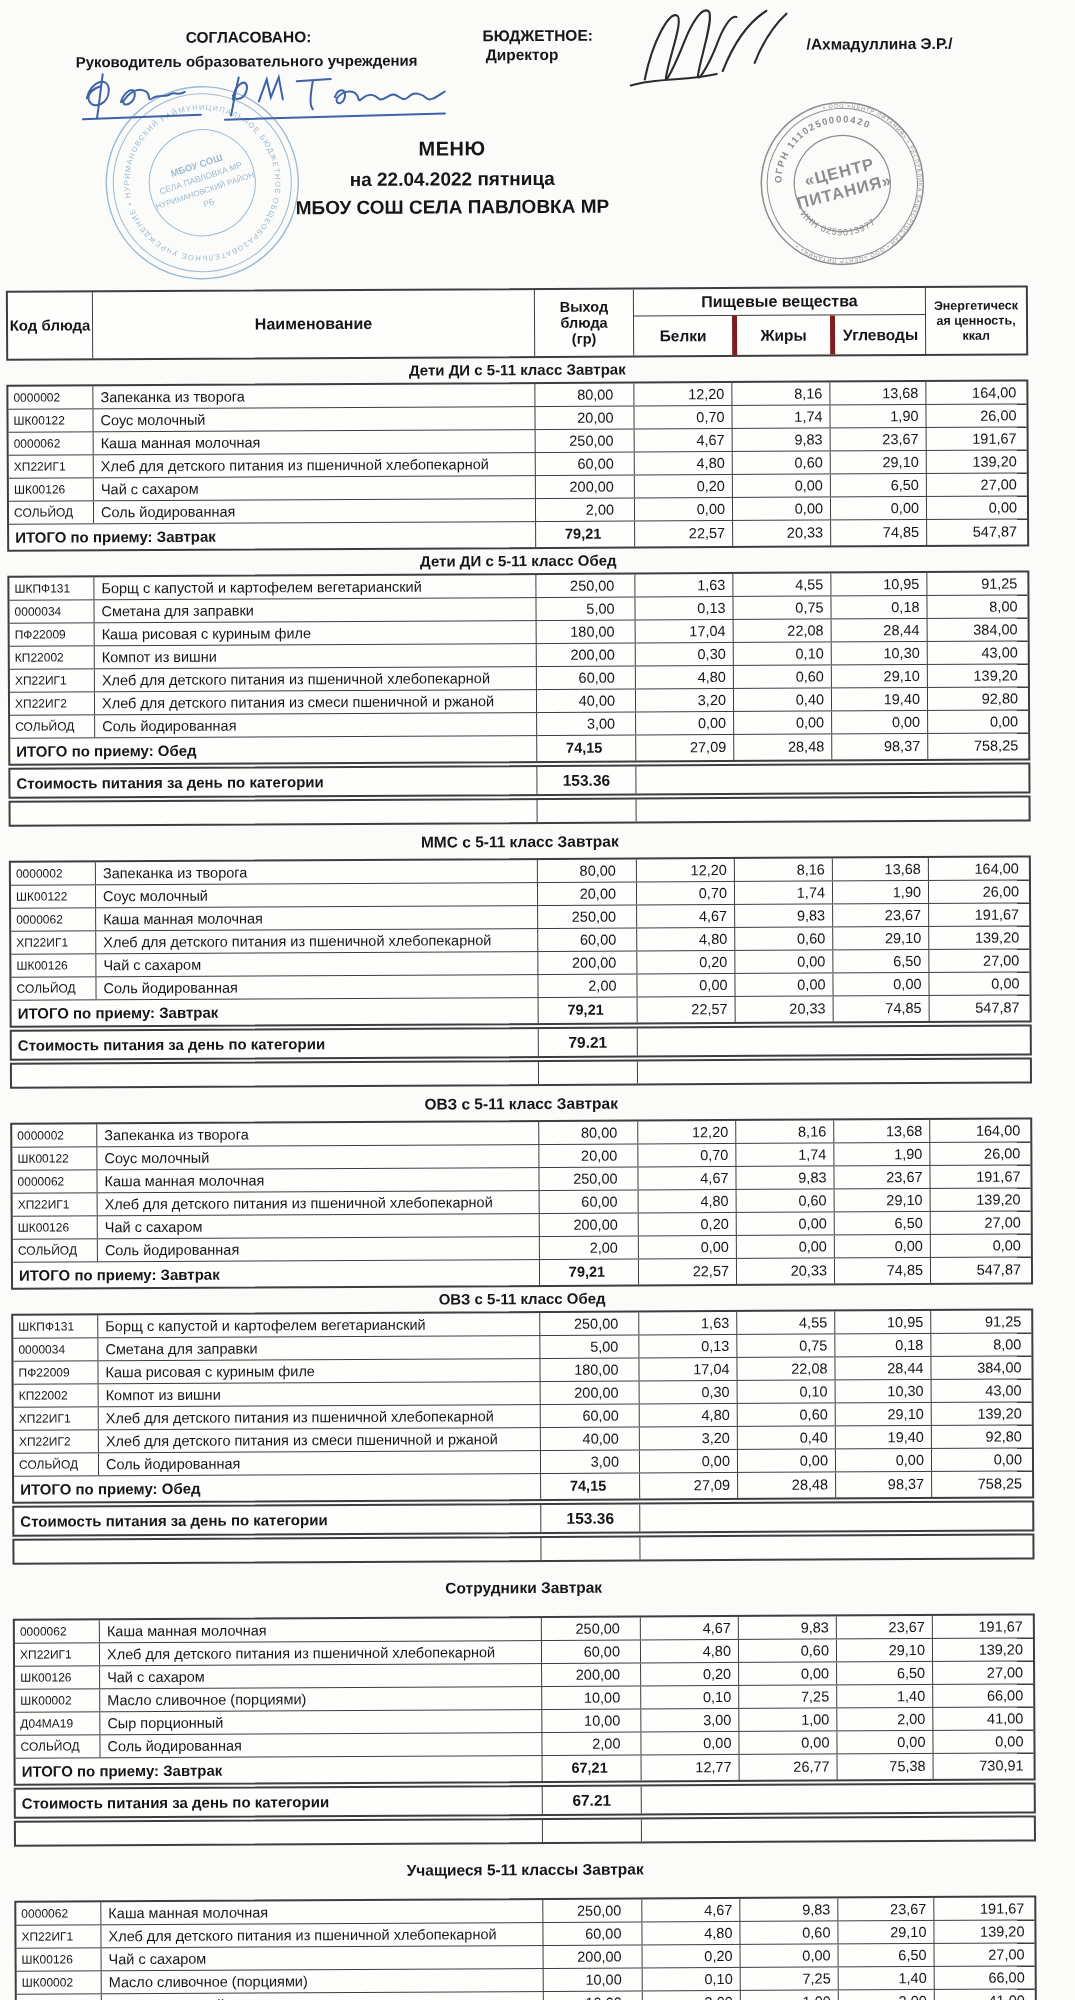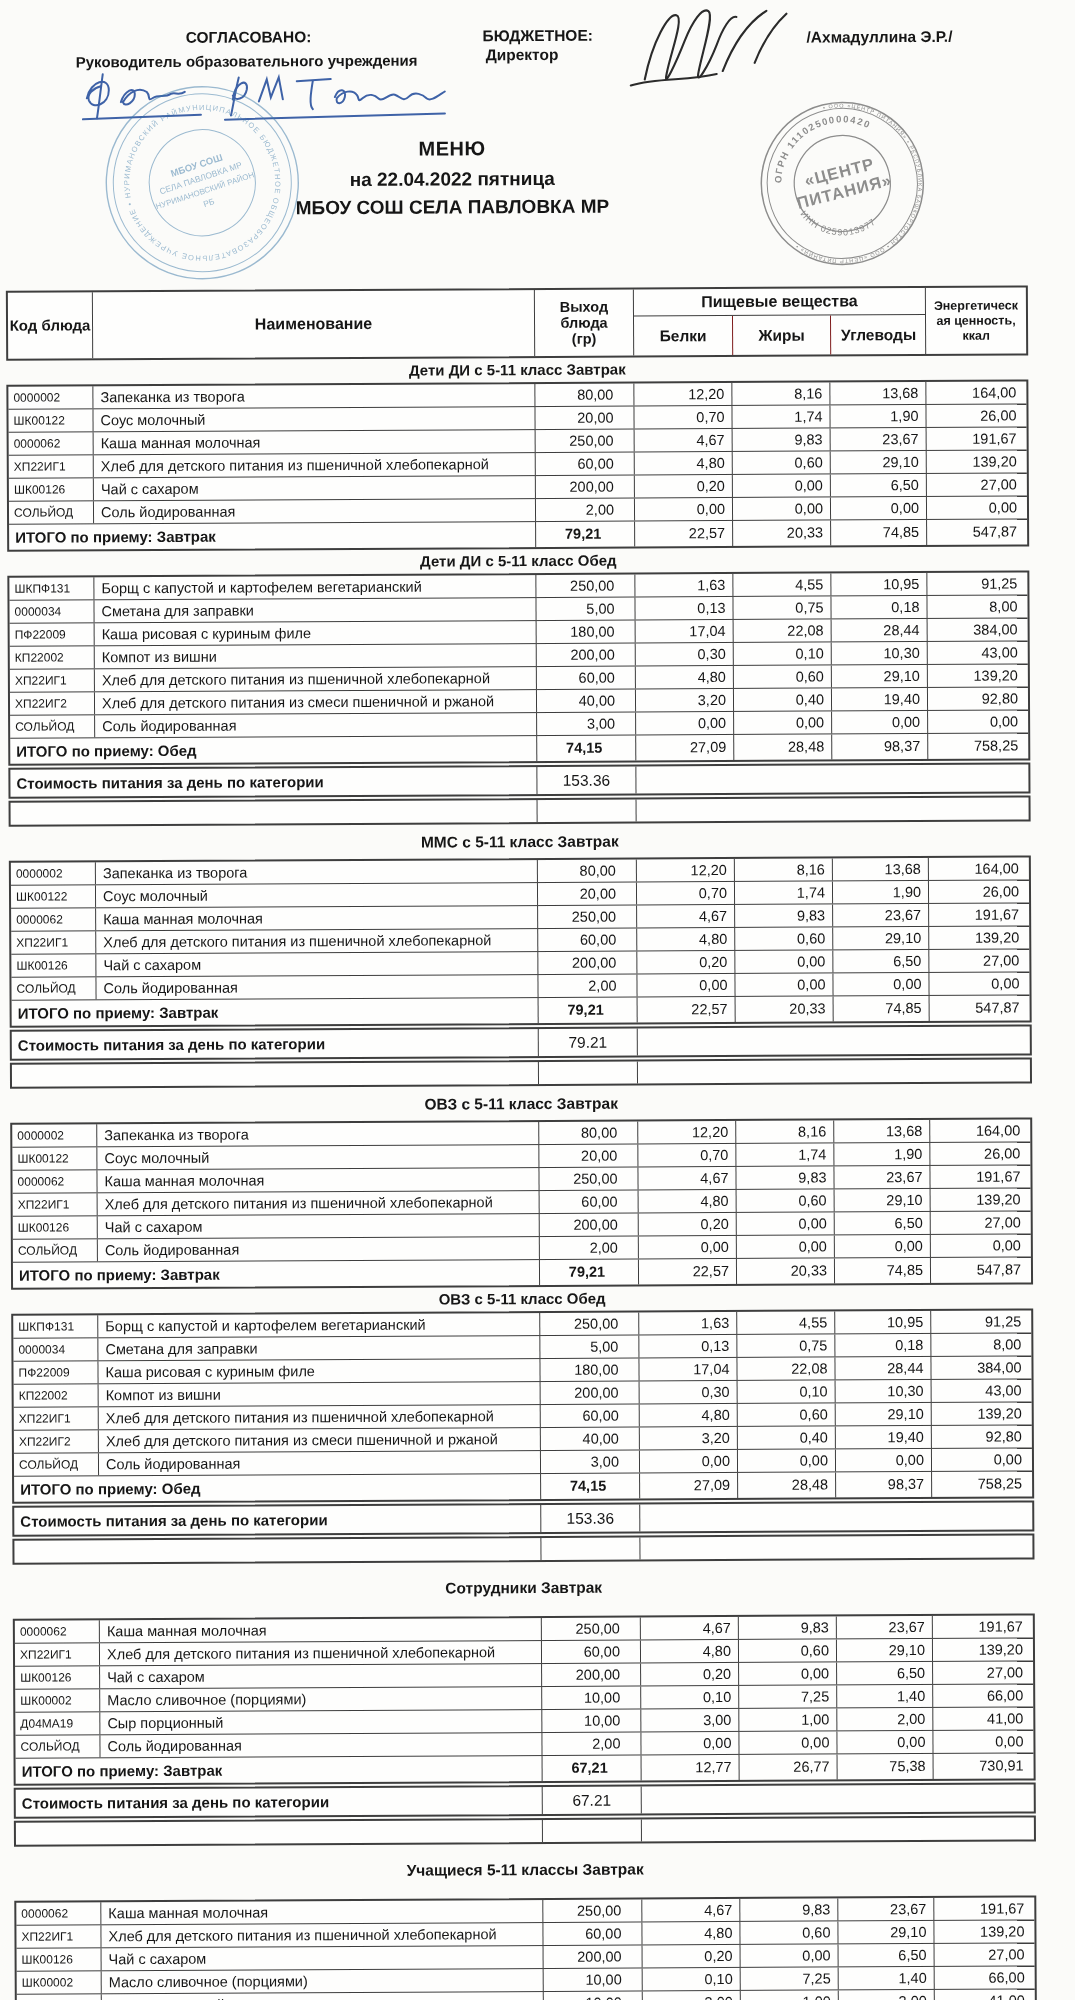--- a/index.html
+++ b/index.html
@@ -5,21 +5,21 @@
   html,body{margin:0;padding:0;background:#e8e8e6;}
   .page{position:relative;width:1075px;height:2000px;background:#fbfbf9;overflow:hidden;
         font-family:"Liberation Sans", sans-serif;color:#161616;}
   .sheet{position:absolute;inset:0;transform:rotate(-0.3deg);transform-origin:50% 35%;}
   .abs{position:absolute;}
   
   .agreed-label{left:142px;top:27px;width:220px;text-align:center;font-weight:bold;font-size:15.5px;}
   .agreed-role{left:40px;top:51px;width:420px;text-align:center;font-weight:bold;font-size:15px;}
   .approved-label{left:486px;top:27px;font-weight:bold;font-size:15.5px;}
   .approved-role{left:489px;top:46px;font-weight:bold;font-size:15.5px;}
-  .director-name{left:810px;top:30px;font-weight:bold;font-size:15.5px;text-align:right;}
+  .director-name{left:810px;top:37px;font-weight:bold;font-size:15.5px;text-align:right;}
   .sig-director{left:628px;top:2px;}
   .sig-left{left:76px;top:66px;}
   .stamp-left{left:98px;top:76px;opacity:.5;}
   .stamp-right{left:757px;top:97px;opacity:.85;}
   .title-block{left:95px;top:137px;width:720px;text-align:center;}
   .doc-type{font-size:20px;font-weight:bold;letter-spacing:.5px;margin-bottom:8px;}
   .date-line{font-size:19px;font-weight:bold;margin-bottom:6px;}
   .school-line{font-size:19px;font-weight:bold;}
   
   .content{position:absolute;left:8px;top:288px;width:1022px;}
@@ -34,39 +34,39 @@
   .cell.num{text-align:right;padding-right:7px;}
   .cell.energy{padding-right:10px;}
   .row.total{grid-template-columns:526px 99px 98px 98px 96px 101px;min-height:25px;}
   .row.total .cell{line-height:25px;}
   .row.total .lbl{font-weight:bold;font-size:15px;padding-left:6px;border-left:none;}
   .row.total .out{text-align:center;font-weight:bold;padding-right:4px;}
   .row.cost,.row.emptyrow{grid-template-columns:526px 99px 393px;}
   .row.cost{min-height:27px;}
   .row.cost .cell{line-height:27px;}
   .row.cost .lbl{font-weight:bold;font-size:15px;padding-left:6px;border-left:none;}
-  .row.cost .val{text-align:center;font-weight:normal;font-size:15.5px;}
+  .row.cost .val{text-align:center;font-weight:bold;font-size:15.5px;}
   .row.emptyrow{min-height:22px;}
   .band{font-weight:bold;text-align:center;font-size:15px;line-height:20px;margin:2px 0;}
   .title-row{font-weight:bold;text-align:center;font-size:15.5px;line-height:20px;margin:8px 0 6px;}
   .title-row.big{margin:16px 0 18px;}
   
   .colhead{display:grid;grid-template-columns:84px 442px 99px 292px 101px;height:66px;}
   .ch{border-left:1px solid #3e3e3e;display:flex;align-items:center;justify-content:center;
       text-align:center;font-weight:bold;}
   .colhead > .ch:first-child{border-left:none;}
   .ch.code{font-size:15px;white-space:normal;line-height:18px;}
   .ch.name{font-size:16px;}
   .ch.out{font-size:14.5px;white-space:normal;line-height:16px;padding:0 14px;}
   .ch.energy{font-size:12.5px;white-space:normal;line-height:15px;padding:0 6px;}
   .nutwrap{border-left:1px solid #3e3e3e;display:flex;flex-direction:column;}
   .nut-group{height:26px;border-bottom:1px solid #3e3e3e;display:flex;align-items:center;
              justify-content:center;font-weight:bold;font-size:16px;}
   .nut-sub{flex:1;display:grid;grid-template-columns:98px 98px 96px;}
-  .nut-sub > div{border-left:1px solid #7f1d1d;display:flex;align-items:center;justify-content:center;
+  .nut-sub > div{border-left:5px solid #7f1d1d;display:flex;align-items:center;justify-content:center;
                  font-weight:bold;font-size:15.5px;}
   .nut-sub > div:first-child{border-left:none;}
   svg text{font-family:"Liberation Sans", sans-serif;}
 </style>
 </head>
 <body>
 
 <div class="page">
   <div class="sheet">
 

